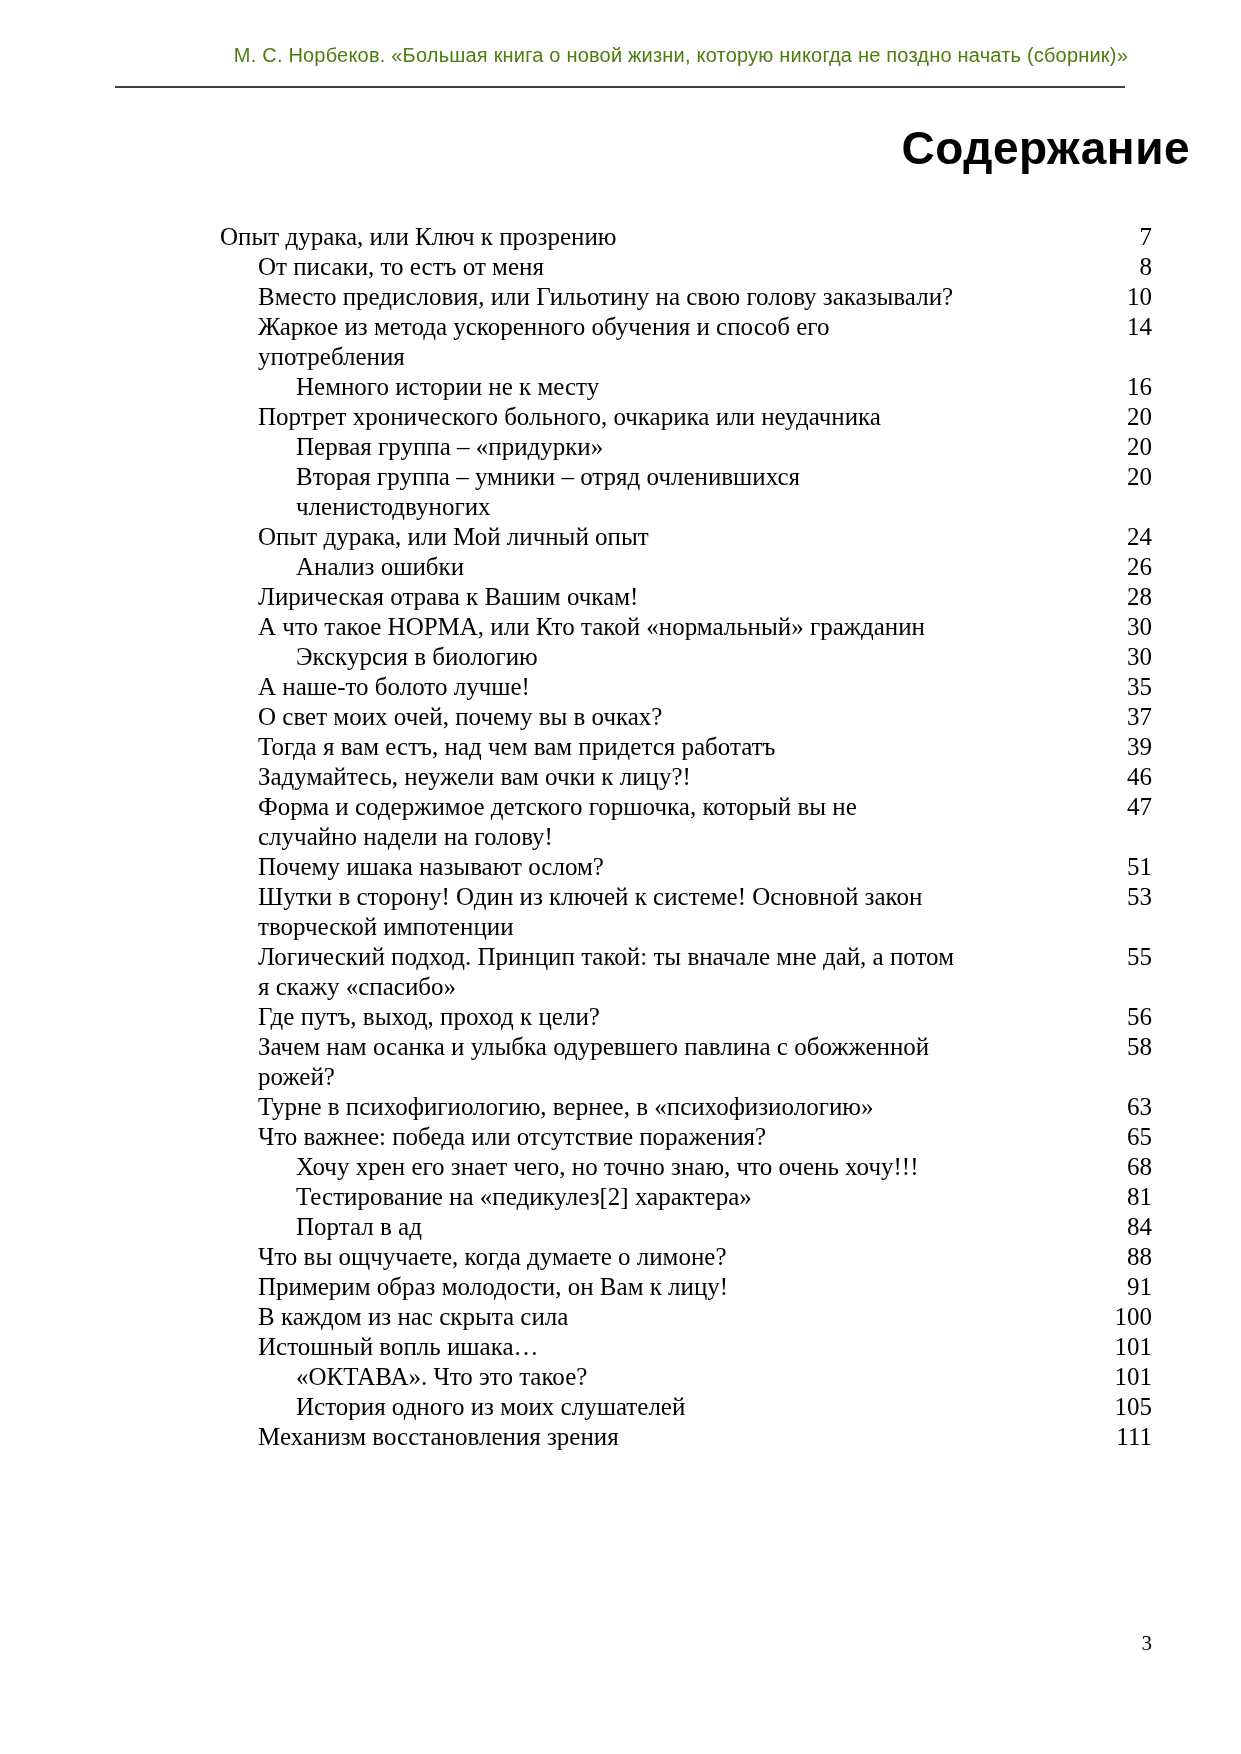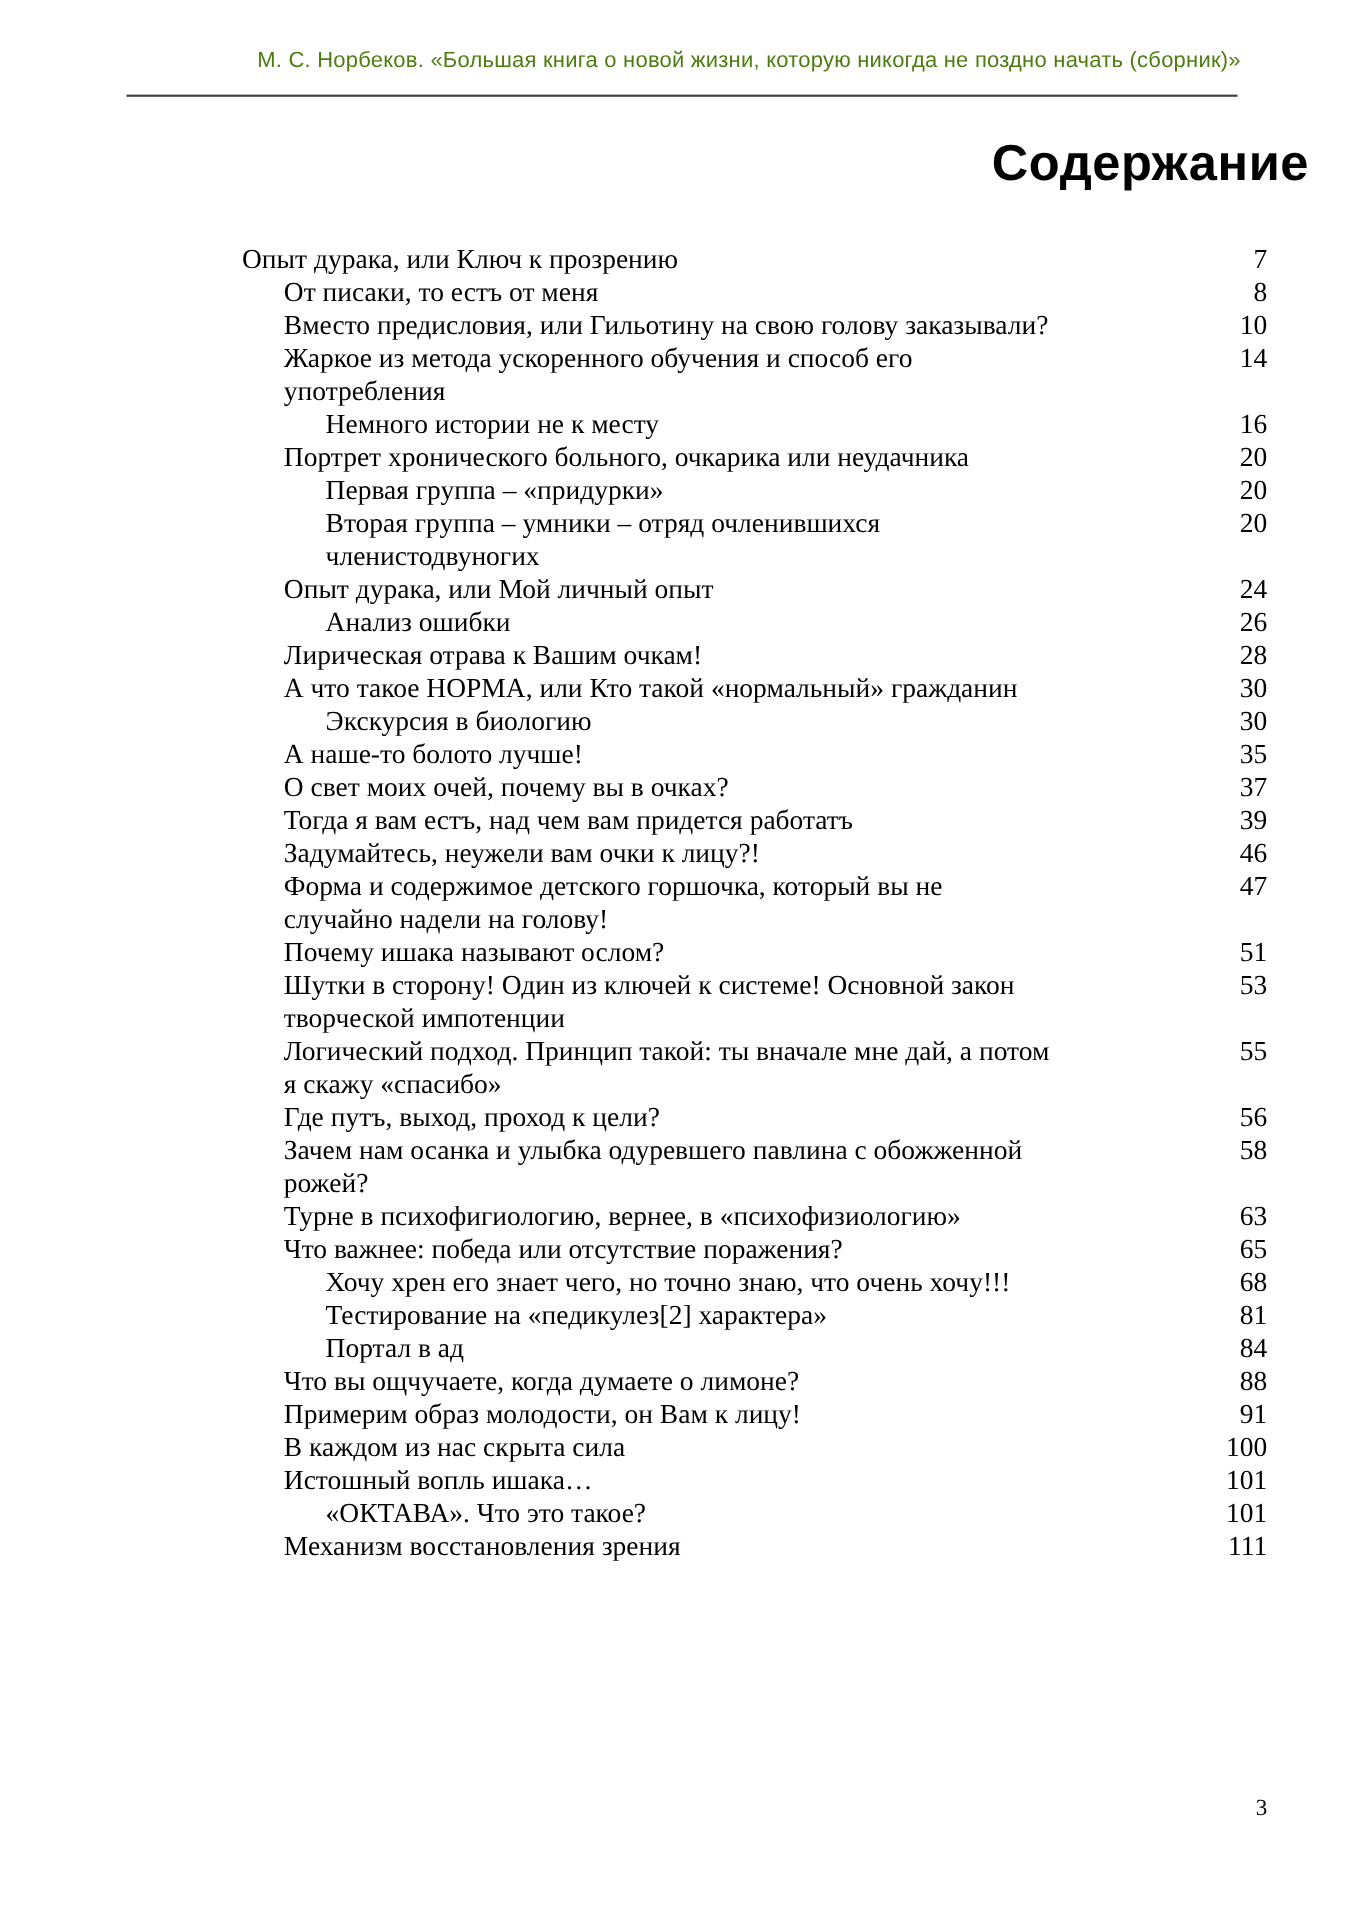--- a/index.html
+++ b/index.html
@@ -218,20 +218,24 @@
       </div>
       <div class="toc-row">
         <span class="toc-title lvl-1">Истошный вопль ишака…</span>
         <span class="toc-page">101</span>
       </div>
       <div class="toc-row">
         <span class="toc-title lvl-2">«ОКТАВА». Что это такое?</span>
         <span class="toc-page">101</span>
       </div>
       <div class="toc-row">
+        <span class="toc-title lvl-2">История одного из моих слушателей</span>
+        <span class="toc-page">105</span>
+      </div>
+      <div class="toc-row">
         <span class="toc-title lvl-1">Механизм восстановления зрения</span>
         <span class="toc-page">111</span>
       </div>
     </div>
 
   <div class="footer-page">3</div>
 
 </div>
 
 </body></html>

